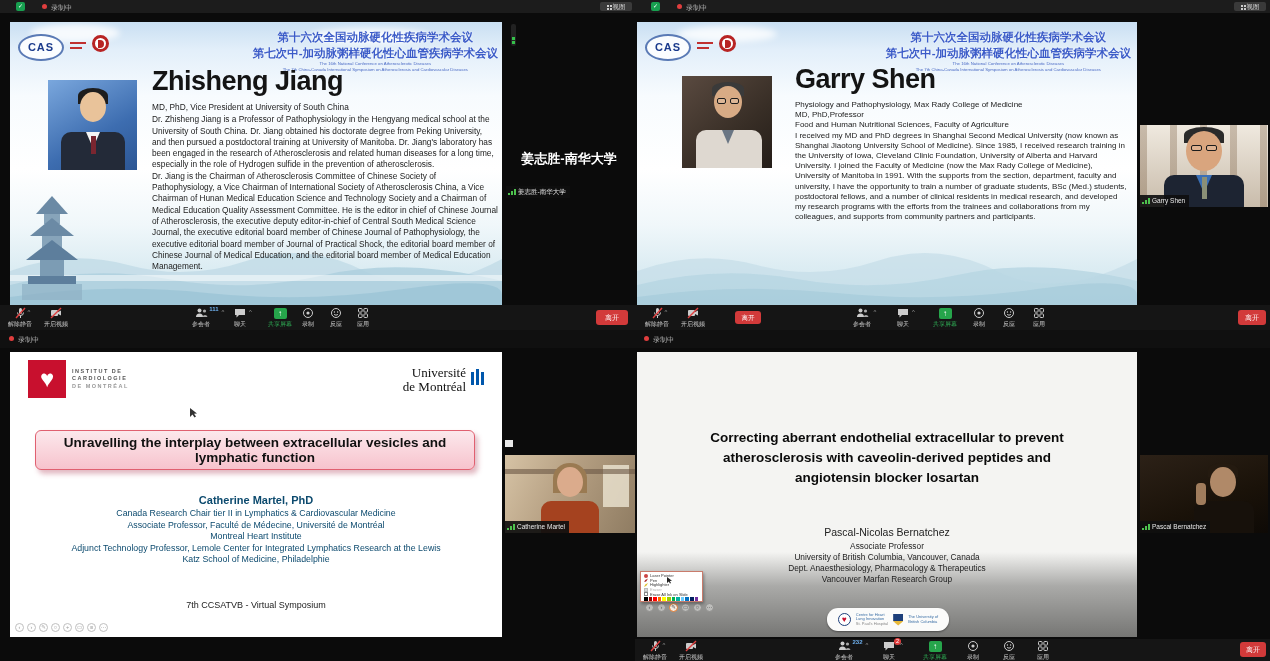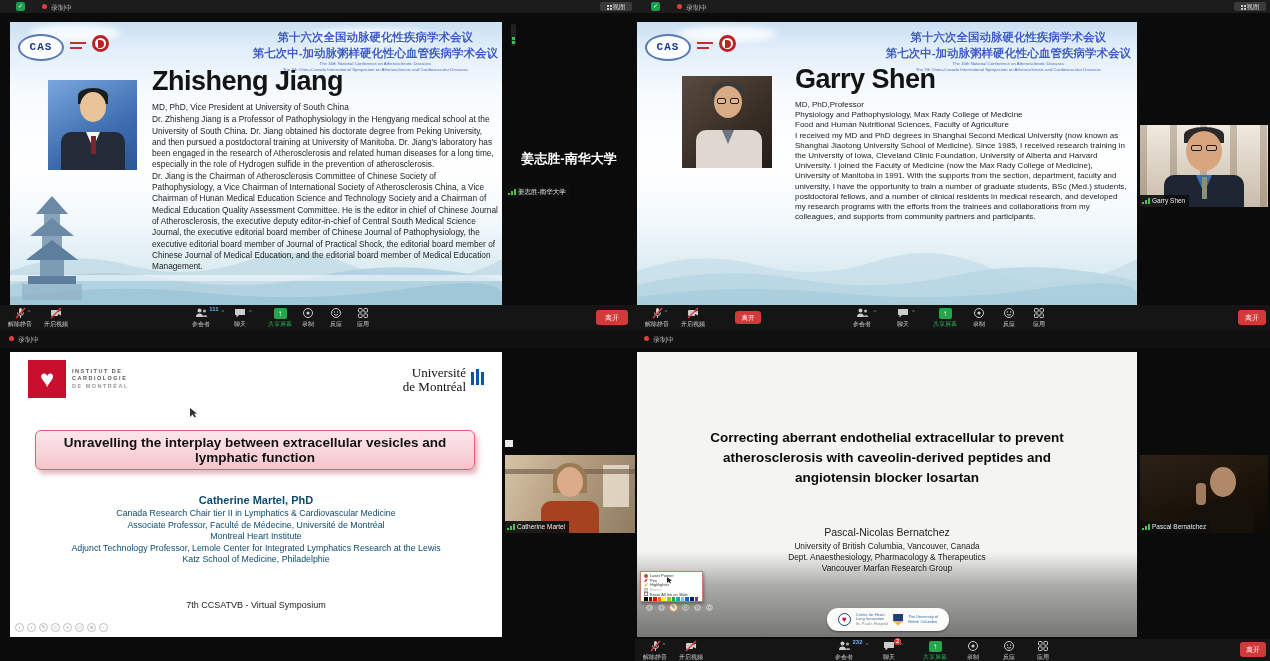--- a/index.html
+++ b/index.html
@@ -26,21 +26,21 @@
   
   .slide { position:absolute; overflow:hidden; }
   .slide-top { top:22px; height:283px;
     background:linear-gradient(180deg,#c9dff2 0%,#e3effa 10%,#f7fbfe 26%,#ffffff 52%,#f0f7fa 72%,#ddedf3 86%,#cfe5ee 100%); }
   .slide-jiang { left:10px; width:492px; }
   .slide-shen  { left:637px; width:500px; }
   .cloud { position:absolute; background:rgba(255,255,255,.8); border-radius:50%; filter:blur(3px); }
   .mountains { position:absolute; left:0; bottom:0; width:100%; height:80px; }
   .cas-oval { position:absolute; left:8px; top:12px; width:46px; height:27px; background:rgba(255,255,255,.85);
               border:2px double #5a7ab5; border-radius:50%; color:#1a3a8c; font-weight:bold; font-size:11px;
-              line-height:23px; text-align:center; letter-spacing:1px; font-family:Liberation Mono, monospace; }
+              line-height:23px; text-align:center; letter-spacing:1px; font-family:Liberation Sans, sans-serif; }
   .red-marks { position:absolute; left:60px; top:20px; width:16px; height:8px;
                background:linear-gradient(#c03030,#c03030) 0 0/16px 2px no-repeat,
                           linear-gradient(#c03030,#c03030) 0 5px/12px 2px no-repeat; }
   .red-emblem { position:absolute; left:82px; top:13px; width:17px; height:17px; border:3px solid #b82424;
                 border-radius:50%; background:#fff; }
   .red-emblem::after { content:""; position:absolute; left:3px; top:2px; width:6px; height:8px;
                        background:#b82424; border-radius:0 6px 6px 0; }
   .conf-title { position:absolute; top:7px; text-align:center; white-space:nowrap; }
   .conf-cn { font-size:11.5px; font-weight:bold; color:#3b5bc8; line-height:16px;
              text-shadow:0 0 2px rgba(255,255,255,.9); }
@@ -255,22 +255,22 @@
       <div class="head" style="left:32px;top:10px;width:28px;height:32px;background:#d8ab85"></div>
       <div class="glasses" style="left:35px;top:22px">
           <i></i>
           <i></i>
         </div>
       <div class="torso" style="left:14px;top:54px;width:66px;height:38px;background:#ded8d0"></div>
       <div class="shirt" style="left:40px;top:54px;width:12px;height:14px;background:#6a7684"></div>
     </div>
     <div class="speaker-name" style="left:158px;top:42px">Garry Shen</div>
     <div class="bio" style="left:158px;top:78px;width:335px;font-size:8px;line-height:10.2px">
+      <div>Physiology and Pathophysiology, Max Rady College of Medicine</div>
       <div>MD, PhD,Professor</div>
-      <div>Physiology and Pathophysiology, Max Rady College of Medicine</div>
       <div>Food and Human Nutritional Sciences, Faculty of Agriculture</div>
       <div>I received my MD and PhD degrees in Shanghai Second Medical University (now known as Shanghai Jiaotong University School of Medicine). Since 1985, I received research training in the University of Iowa, Cleveland Clinic Foundation, University of Alberta and Harvard University. I joined the Faculty of Medicine (now the Max Rady College of Medicine), University of Manitoba in 1991. With the supports from the section, department, faculty and university, I have the opportunity to train a number of graduate students, BSc (Med.) students, postdoctoral fellows, and a number of clinical residents in medical research, and developed my research programs with the efforts from the trainees and collaborations from my colleagues, and supports from community partners and participants.</div>
     </div>
   </div>
 
   <div class="webcam" style="left:1140px;top:125px;width:128px;height:82px">
     <div class="shelves"></div>
     <div class="photo" style="left:24px;top:2px;width:80px;height:80px;background:transparent">
       <div class="hair" style="left:20px;top:0px;width:40px;height:16px;background:#2a2a2a"></div>
       <div class="head" style="left:22px;top:4px;width:36px;height:40px;background:#d9a57e"></div>
@@ -535,20 +535,21 @@
         </span>
       <span>Catherine Martel</span>
     </div>
   </div>
 
   <div class="slide slide-bottom slide-bern">
     <div class="grey-band"></div>
     <div class="bern-title">Correcting aberrant endothelial extracellular to prevent atherosclerosis with caveolin-derived peptides and angiotensin blocker losartan</div>
     <div class="bern-block">
       <div class="bern-name">Pascal-Nicolas Bernatchez</div>
+      <div class="bern-line">Associate Professor</div>
       <div class="bern-line">University of British Columbia, Vancouver, Canada</div>
       <div class="bern-line">Dept. Anaesthesiology, Pharmacology &amp; Therapeutics</div>
       <div class="bern-line">Vancouver Marfan Research Group</div>
     </div>
     <div class="logo-box">
       <span class="chli-heart">♥</span>
       <span class="logo-tx">
         <div>Centre for Heart</div>
         <div>Lung Innovation</div>
         <div class="grey">St. Paul's Hospital</div>

